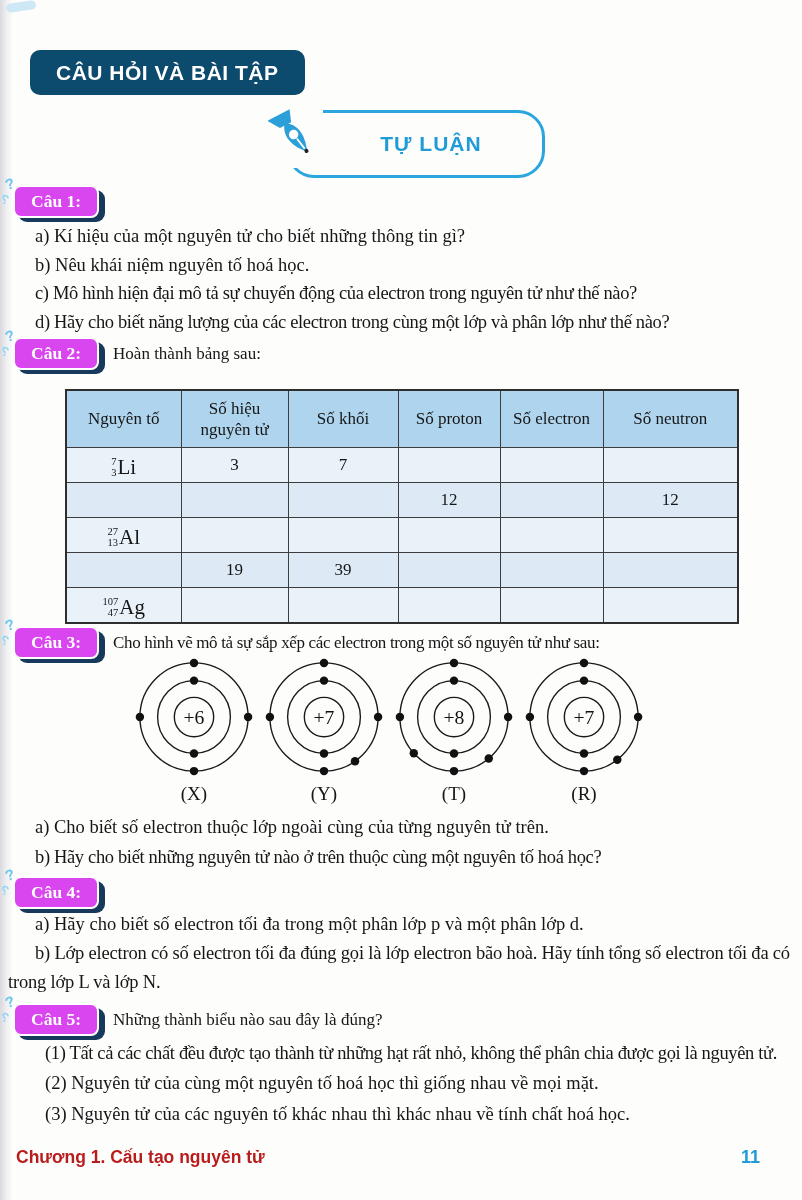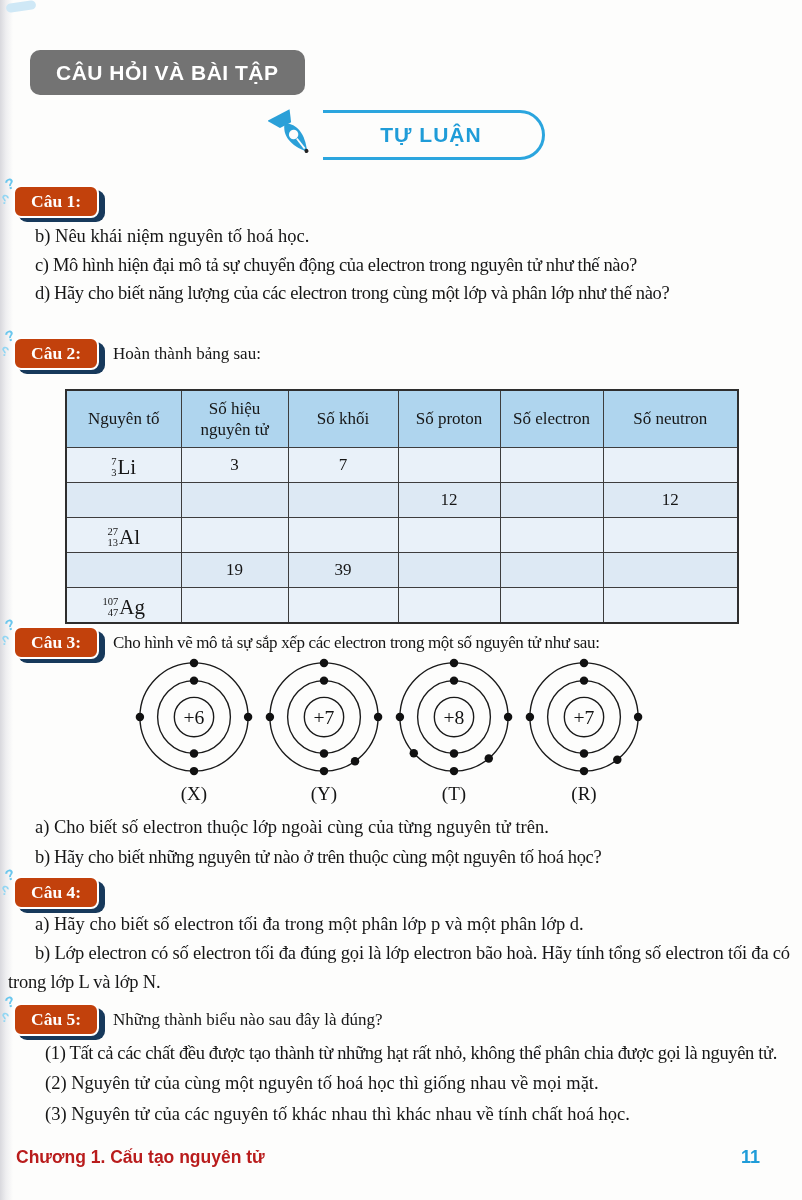--- a/index.html
+++ b/index.html
@@ -6,36 +6,36 @@
   body{
     width:802px;height:1200px;position:relative;overflow:hidden;
     background:#fdfdfc;color:#161616;
     font-family:"Liberation Serif",serif;
   }
   .page-edge{position:absolute;left:0;top:0;bottom:0;width:13px;
     background:linear-gradient(to right,#d2d2d8 0%,#ebebee 45%,#fdfdfc 100%);opacity:.85;}
   .smudge{position:absolute;left:6px;top:2px;width:30px;height:9px;background:#cfe8f6;border-radius:5px;transform:rotate(-8deg);}
 
   
-  .banner{position:absolute;left:30px;top:50px;background:#737373;color:#fff;
+  .banner{position:absolute;left:30px;top:50px;background:#0c4a6e;color:#fff;
     font:bold 21px/1 "Liberation Sans",sans-serif;padding:12px 26px;border-radius:10px;letter-spacing:.5px;}
 
   
-  .tu-luan{position:absolute;left:287px;top:110px;width:258px;height:50px;}
+  .tu-luan{position:absolute;left:287px;top:110px;width:258px;height:68px;}
   .pill{box-sizing:border-box;width:100%;height:100%;border:3.5px solid #2ba5de;border-radius:27px;
     display:flex;align-items:center;justify-content:center;padding-left:30px;background:#fdfdfc;}
   .pill-label{color:#1f9cd8;font:bold 21px "Liberation Sans",sans-serif;letter-spacing:1px;}
   .pen-wrap{position:absolute;left:-20px;top:-10px;width:56px;height:68px;background:#fdfdfc;
     display:flex;align-items:center;justify-content:center;}
 
   
   .q-row{position:absolute;left:13px;display:flex;align-items:center;}
   .q-badge{position:relative;display:inline-block;margin-right:14px;flex:none;}
   .q-shadow{position:absolute;left:5px;top:5px;right:-6px;bottom:-4px;background:#17395b;border-radius:9px;}
-  .q-face{position:relative;background:#c2410c;border:2px solid #fff;border-radius:8px;
+  .q-face{position:relative;background:#d946ef;border:2px solid #fff;border-radius:8px;
     padding:4px 16px;color:#fff;font:bold 17.5px "Liberation Serif",serif;}
   .qm1{position:absolute;left:-8px;top:-10px;color:#6ac7ee;font:bold 15px "Liberation Sans",sans-serif;
     transform:rotate(-18deg);z-index:2;}
   .qm2{position:absolute;left:-12px;top:7px;color:#92d6f3;font:bold 13px "Liberation Sans",sans-serif;
     transform:rotate(14deg) scaleX(-1);z-index:2;}
   .q-intro{font-size:17px;}
 
   
   .parts{position:absolute;left:8px;width:792px;font-size:18.5px;line-height:28.5px;}
   .parts .ln{padding-left:27px;white-space:nowrap;}
@@ -95,20 +95,21 @@
 
 <div class="q-row" style="top:185px;">
   <div class="q-badge">
     <span class="qm1">?</span>
     <span class="qm2">?</span>
     <div class="q-shadow"></div>
     <div class="q-face">Câu 1:</div>
   </div>
 </div>
 <div class="parts" style="top:222px;">
+  <div class="ln">a) Kí hiệu của một nguyên tử cho biết những thông tin gì?</div>
   <div class="ln">b) Nêu khái niệm nguyên tố hoá học.</div>
   <div class="ln tight">c) Mô hình hiện đại mô tả sự chuyển động của electron trong nguyên tử như thế nào?</div>
   <div class="ln tight">d) Hãy cho biết năng lượng của các electron trong cùng một lớp và phân lớp như thế nào?</div>
 </div>
 
 <div class="q-row" style="top:337px;">
   <div class="q-badge">
     <span class="qm1">?</span>
     <span class="qm2">?</span>
     <div class="q-shadow"></div>

